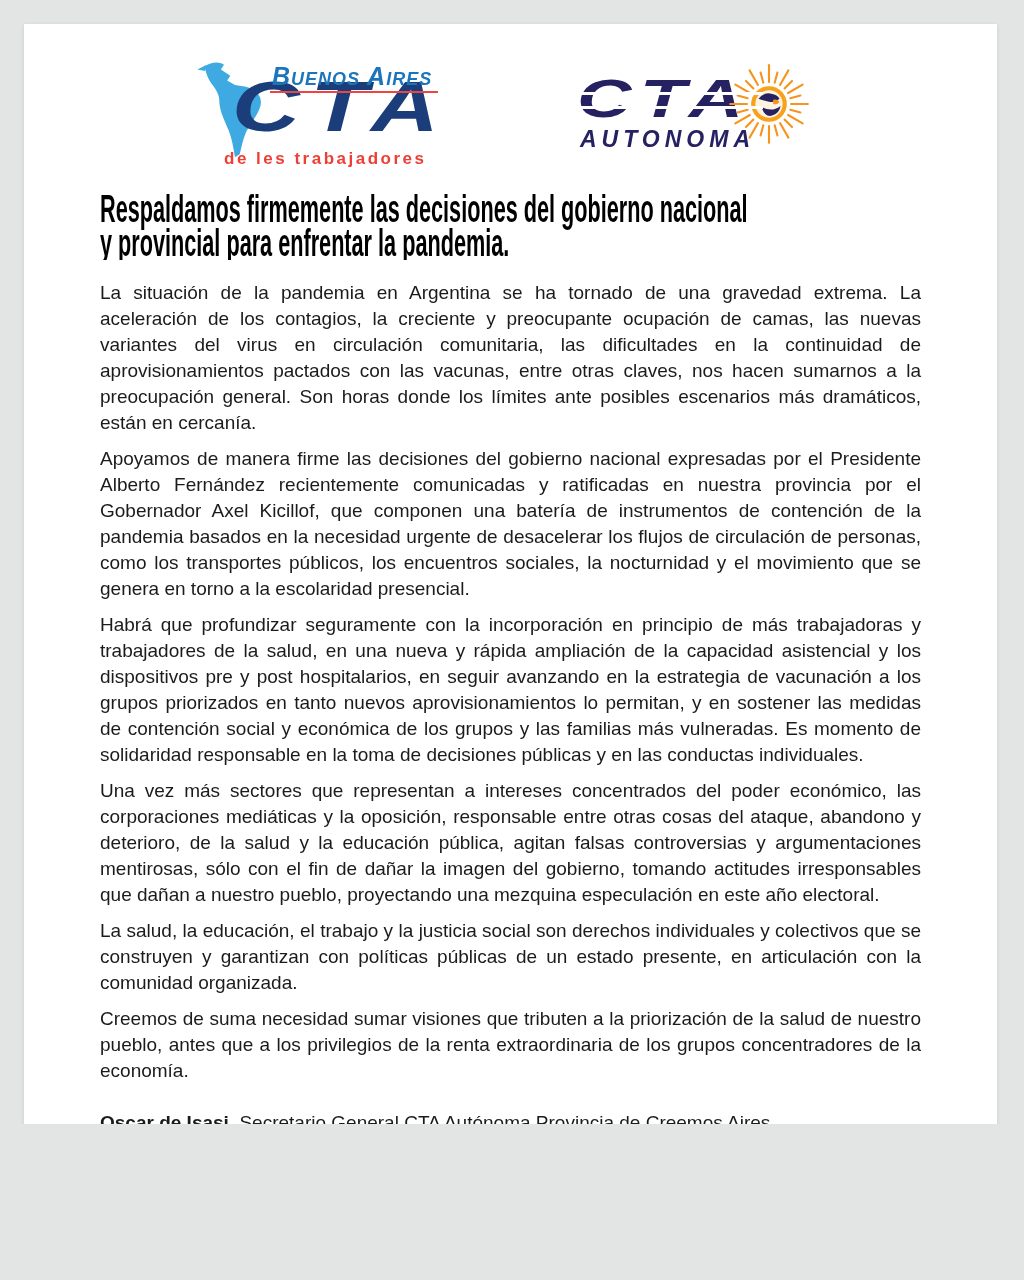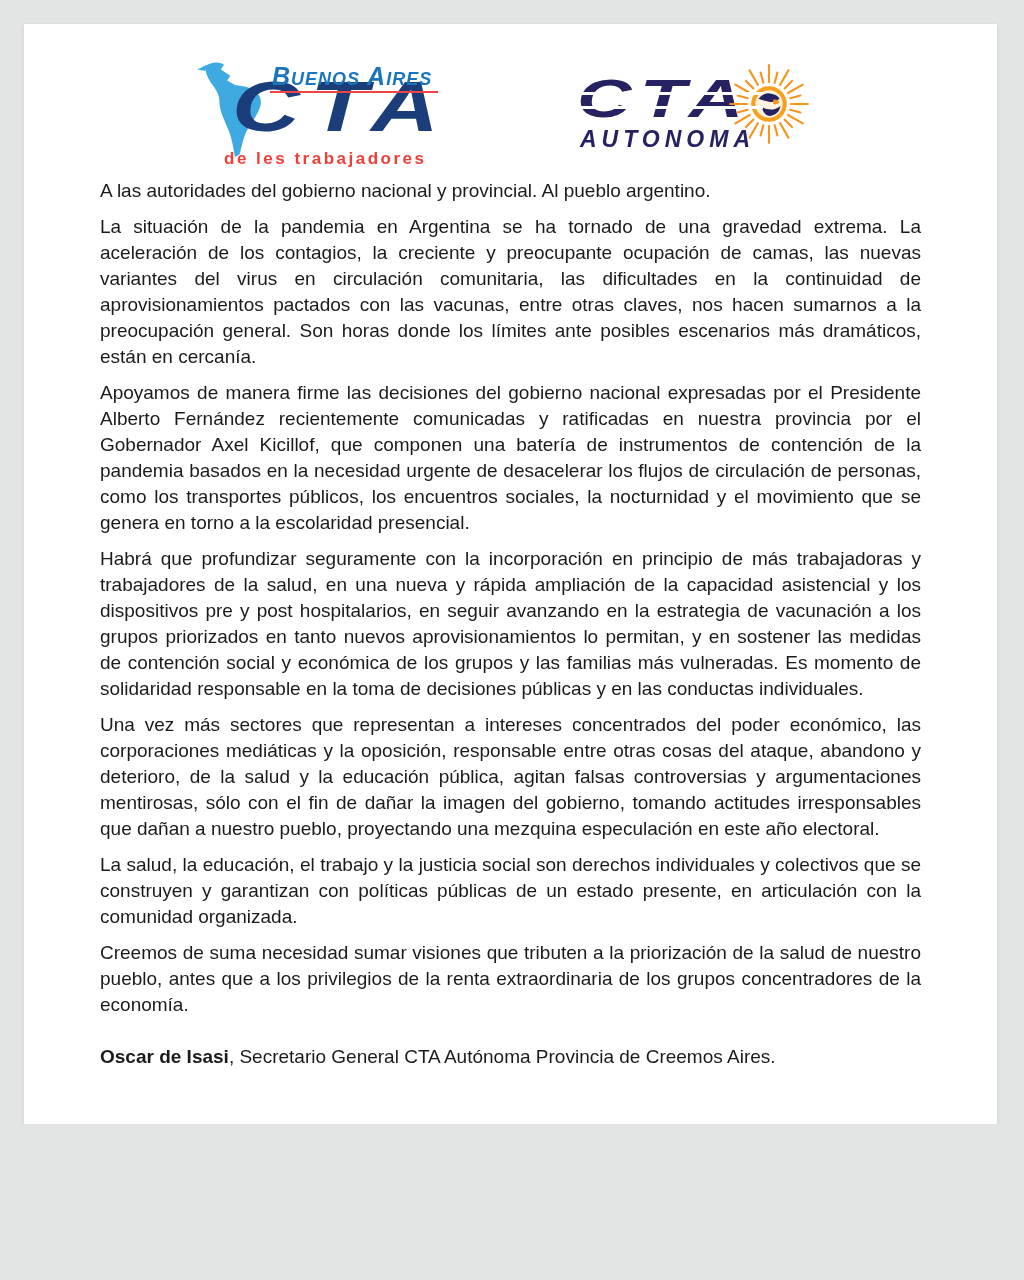--- a/index.html
+++ b/index.html
@@ -144,23 +144,26 @@
           </g>
           <circle cx="40" cy="40" r="17" fill="#f9a11b"></circle>
           <circle cx="40" cy="40" r="13" fill="#fdf3df"></circle>
           <path fill="#262262" d="M30,35 q5,-6 11,-5 q7,1 9,5 q-4,4 -9,3 q-6,-1 -11,-3 Z"></path>
           <path fill="#262262" d="M33,43 q6,3 12,2 q4,-1 6,-3 q-1,7 -8,9 q-7,2 -10,-8 Z"></path>
           <path fill="#f7941d" d="M44,36 q4,-1 6,2 q-2,3 -6,2 Z"></path>
         </svg>
       </div>
     </div>
 
+    <h1>
+      <span class="title-line">Respaldamos firmemente las decisiones del gobierno nacional</span>
+      <span class="title-line">y provincial para enfrentar la pandemia.</span>
+    </h1>
 
     <div class="doc-text">
-      <p class="salutation">A las autoridades del gobierno nacional y provincial. Al pueblo argentino.</p>
       <p>La situación de la pandemia en Argentina se ha tornado de una gravedad extrema. La aceleración de los contagios, la creciente y preocupante ocupación de camas, las nuevas variantes del virus en circulación comunitaria, las dificultades en la continuidad de aprovisionamientos pactados con las vacunas, entre otras claves, nos hacen sumarnos a la preocupación general. Son horas donde los límites ante posibles escenarios más dramáticos, están en cercanía.</p>
       <p>Apoyamos de manera firme las decisiones del gobierno nacional expresadas por el Presidente Alberto Fernández recientemente comunicadas y ratificadas en nuestra provincia por el Gobernador Axel Kicillof, que componen una batería de instrumentos de contención de la pandemia basados en la necesidad urgente de desacelerar los flujos de circulación de personas, como los transportes públicos, los encuentros sociales, la nocturnidad y el movimiento que se genera en torno a la escolaridad presencial.</p>
       <p>Habrá que profundizar seguramente con la incorporación en principio de más trabajadoras y trabajadores de la salud, en una nueva y rápida ampliación de la capacidad asistencial y los dispositivos pre y post hospitalarios, en seguir avanzando en la estrategia de vacunación a los grupos priorizados en tanto nuevos aprovisionamientos lo permitan, y en sostener las medidas de contención social y económica de los grupos y las familias más vulneradas. Es momento de solidaridad responsable en la toma de decisiones públicas y en las conductas individuales.</p>
       <p>Una vez más sectores que representan a intereses concentrados del poder económico, las corporaciones mediáticas y la oposición, responsable entre otras cosas del ataque, abandono y deterioro, de la salud y la educación pública, agitan falsas controversias y argumentaciones mentirosas, sólo con el fin de dañar la imagen del gobierno, tomando actitudes irresponsables que dañan a nuestro pueblo, proyectando una mezquina especulación en este año electoral.</p>
       <p>La salud, la educación, el trabajo y la justicia social son derechos individuales y colectivos que se construyen y garantizan con políticas públicas de un estado presente, en articulación con la comunidad organizada.</p>
       <p>Creemos de suma necesidad sumar visiones que tributen a la priorización de la salud de nuestro pueblo, antes que a los privilegios de la renta extraordinaria de los grupos concentradores de la economía.</p>
 
       <div class="signatures">
         <p><strong>Oscar de Isasi</strong><span>, Secretario General CTA Autónoma Provincia de Creemos Aires.</span></p>
       </div>

